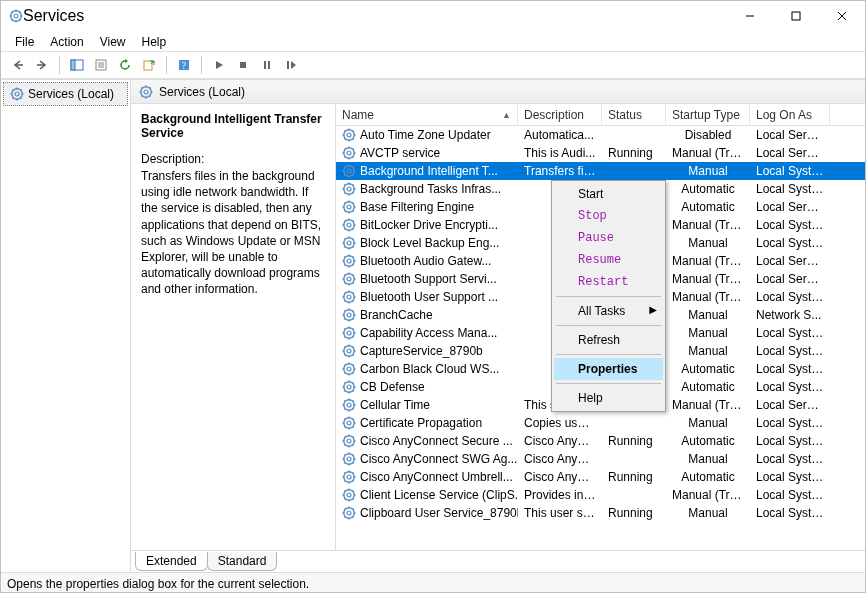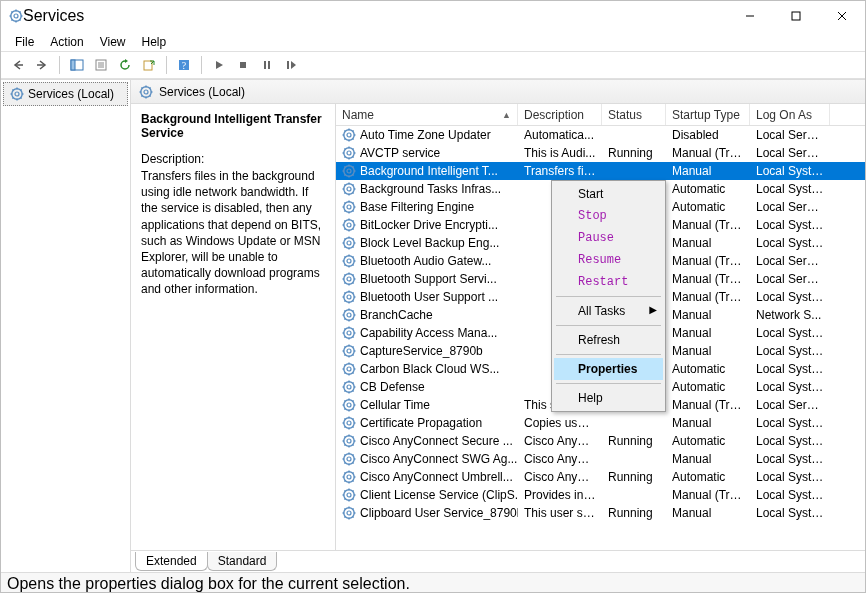--- a/index.html
+++ b/index.html
@@ -110,21 +110,21 @@
     display: flex;
     height: 18px;
     align-items: center;
     font-size: 12px;
     white-space: nowrap;
   }
   .row .cell { padding: 0 6px; overflow: hidden; text-overflow: ellipsis; }
   .row .cell.name { width: 182px; display:flex; align-items:center; gap:4px;}
   .row .cell.desc { width: 84px; }
   .row .cell.status { width: 64px; }
-  .row .cell.startup { width: 84px; }
+  .row .cell.startup { width: 84px; text-align: center; }
   .row .cell.logon { width: 80px; }
   .row.selected { background: #0078d7; color: #fff; }
   
   .tabs {
     height: 22px;
     display: flex; align-items: flex-end;
     border-top: 1px solid #dcdcdc;
     padding-left: 4px;
     font-size: 12px;
     background:#fff;
@@ -139,21 +139,21 @@
     background:#f7f7f7;
     position:relative; top:-1px;
   }
   .tab.active { background:#fff; }
   
   .statusbar {
     height: 22px;
     border-top: 1px solid #dcdcdc;
     display: flex; align-items: center;
     padding-left: 6px;
-    font-size: 16px;
+    font-size: 12px;
     background: #f7f7f7;
   }
   
   .context-menu {
     position: absolute;
     left: 550px; top: 179px;
     width: 115px;
     background: #f0f0f0;
     border: 1px solid #a0a0a0;
     box-shadow: 2px 2px 4px rgba(0,0,0,.25);

